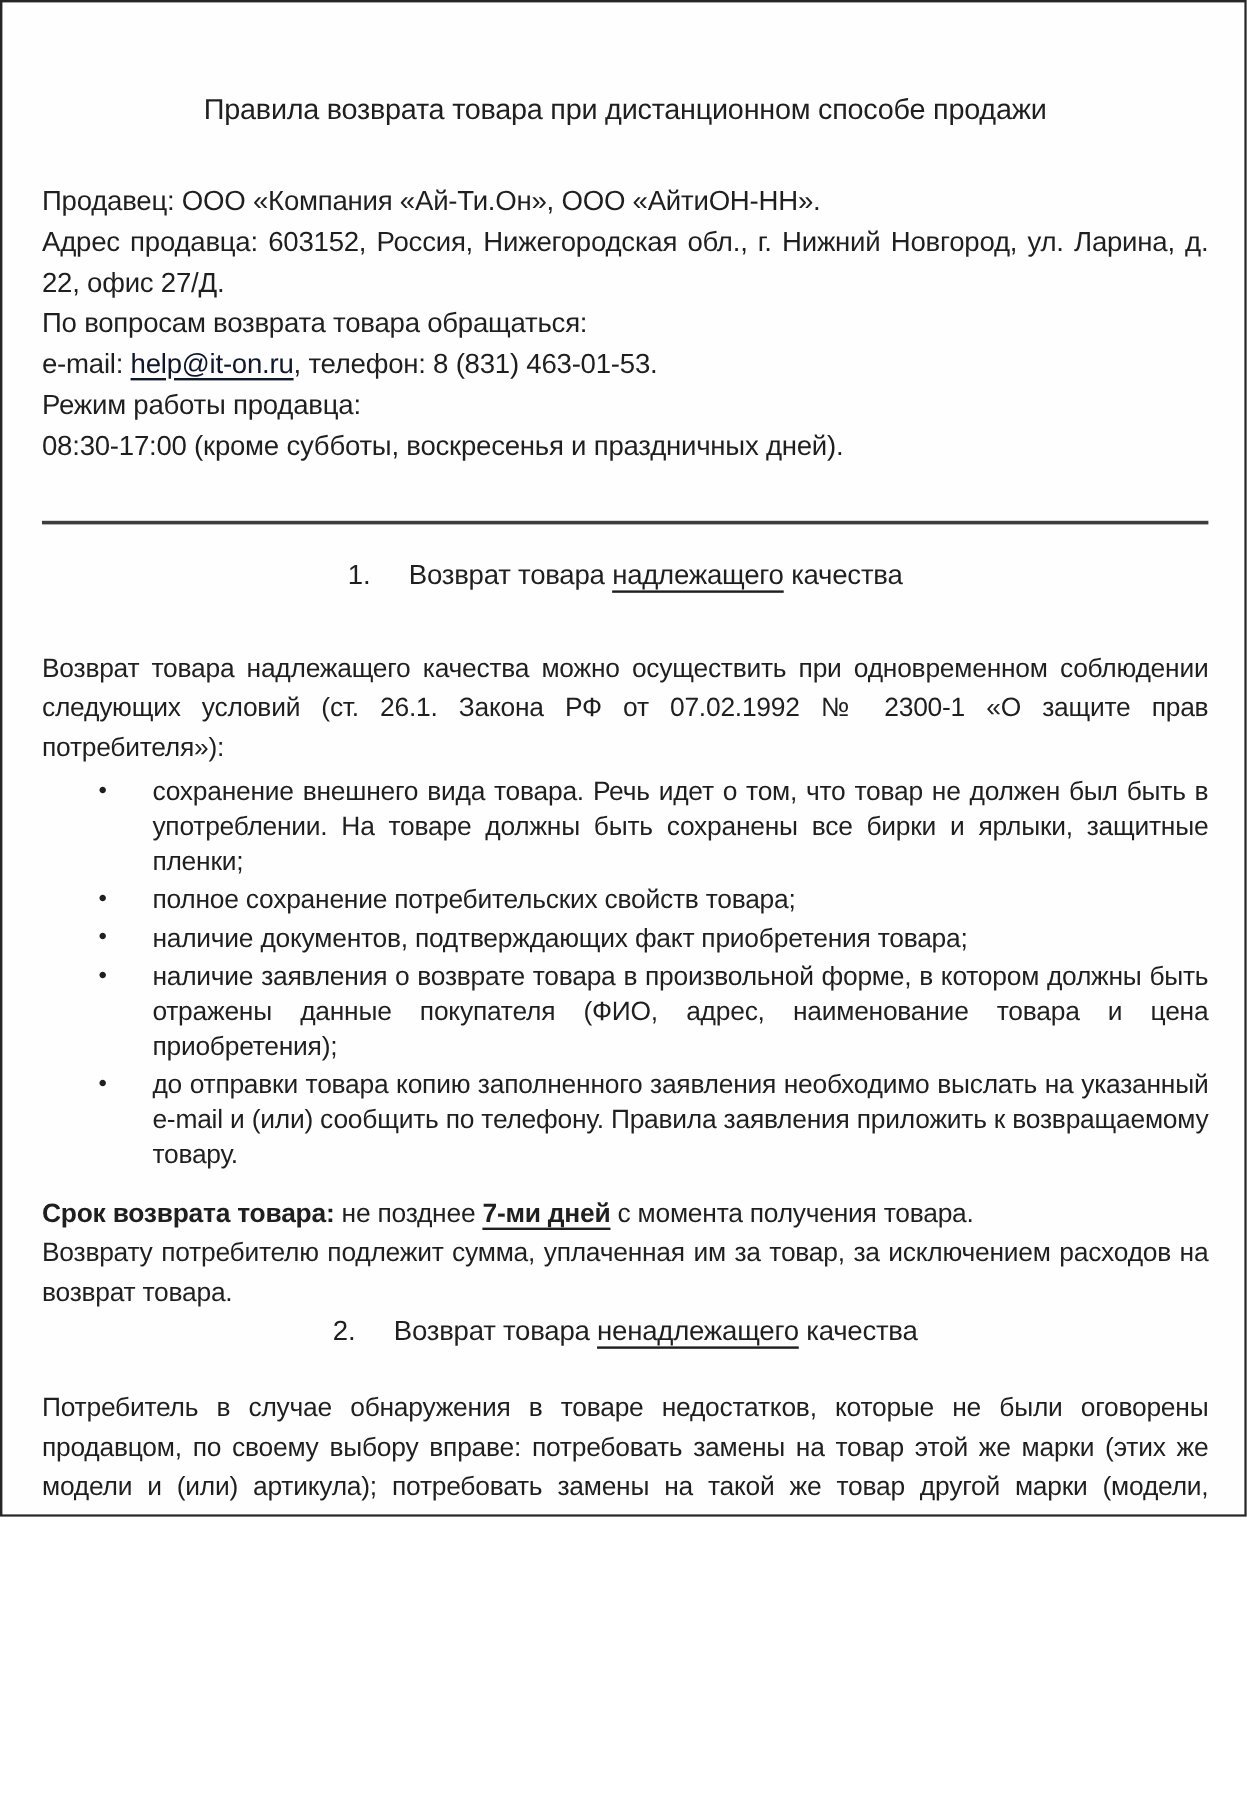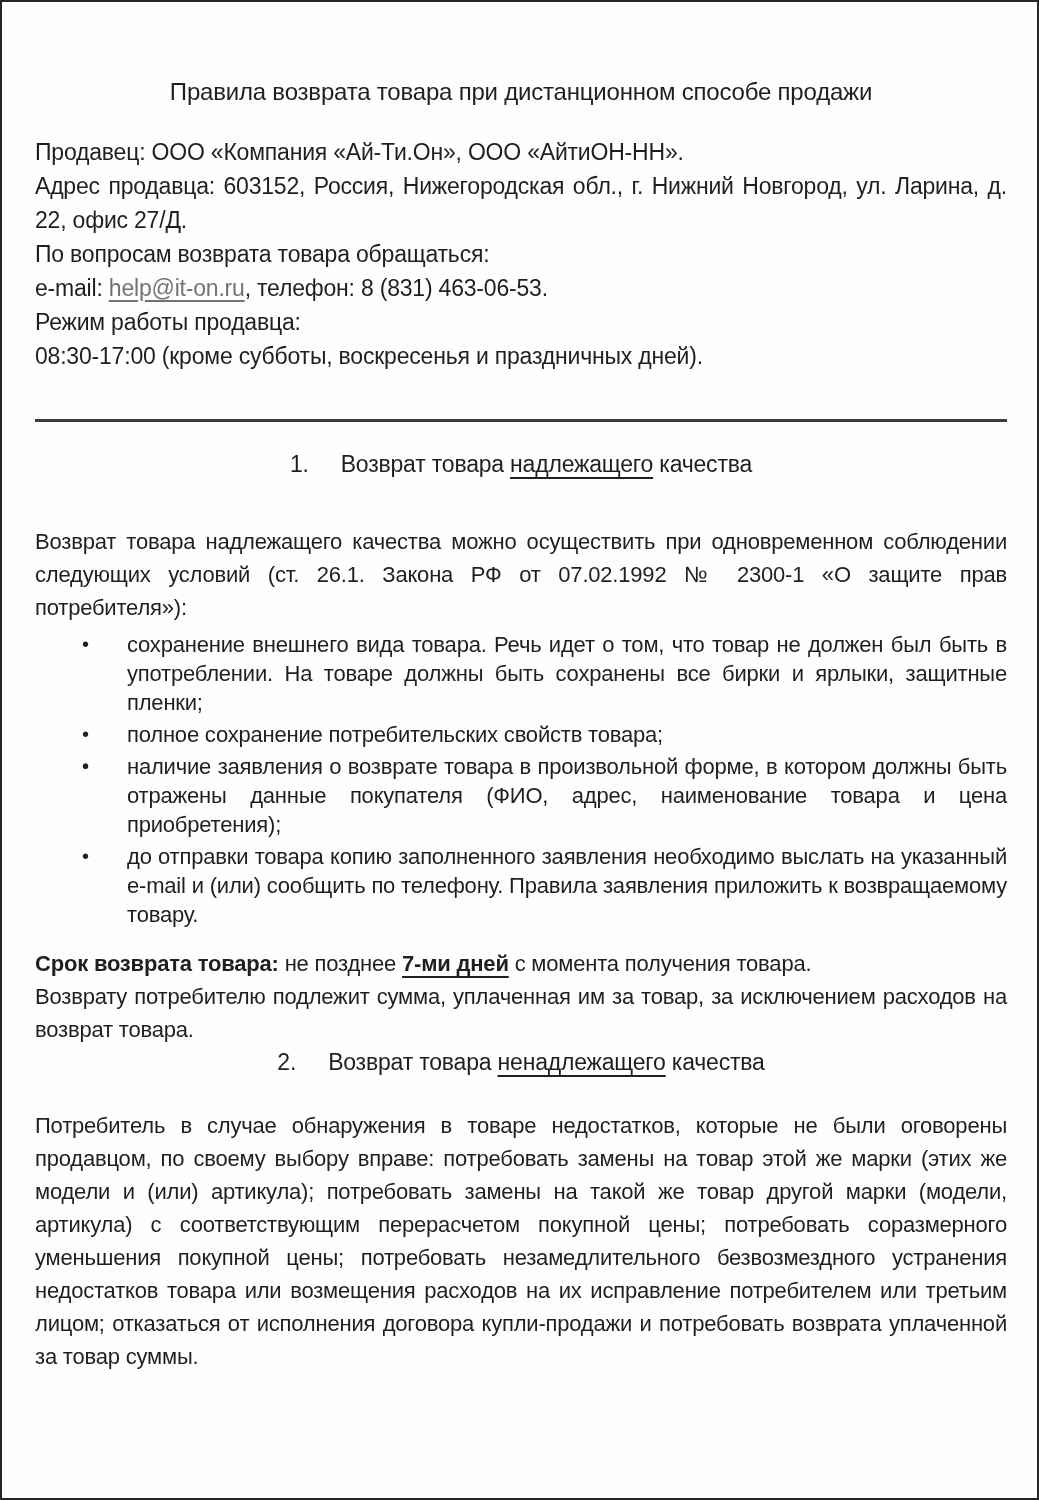--- a/index.html
+++ b/index.html
@@ -3,53 +3,53 @@
 <meta charset="utf-8">
 <style>
   html, body {
     margin: 0;
     padding: 0;
     background: #ffffff;
   }
   .page {
     position: relative;
     width: 1039px;
-    height: 1500px;
+    height: 1264px;
     box-sizing: border-box;
     background: #fefefe;
     border: 2px solid #262626;
     font-family: "Liberation Sans", "DejaVu Sans", sans-serif;
     color: #1f1f1f;
     overflow: hidden;
   }
   .content {
     box-sizing: border-box;
     padding: 73px 30px 0 33px;
     letter-spacing: -0.2px;
   }
   .doc-title {
     text-align: center;
     font-size: 24px;
     line-height: 33px;
     font-weight: 400;
     margin: 0;
   }
   .seller-block {
-    margin-top: 27px;
+    margin-top: 42px;
     font-size: 23px;
     line-height: 34px;
   }
   .seller-block p {
     margin: 0;
   }
   .seller-address {
     text-align: justify;
   }
   .email-link {
-    color: #737373;
+    color: #0f172a;
     text-decoration: underline;
     text-underline-offset: 4px;
   }
   .divider {
     border: none;
     border-top: 3px solid #3d3d3d;
     margin: 46px 0 0 0;
   }
   .section-heading {
     margin: 0;
@@ -109,35 +109,35 @@
 
 <div class="page">
   <div class="content">
 
     <h1 class="doc-title">Правила возврата товара при дистанционном способе продажи</h1>
 
     <div class="seller-block">
       <p>Продавец: ООО «Компания «Ай-Ти.Он»,  ООО «АйтиОН-НН».</p>
       <p class="seller-address">Адрес продавца: 603152, Россия, Нижегородская обл., г. Нижний Новгород, ул. Ларина, д. 22, офис 27/Д.</p>
       <p>По вопросам возврата товара обращаться:</p>
-      <p><span>e-mail: </span><a href="#" class="email-link">help@it-on.ru</a><span>, телефон: 8 (831) 463-06-53.</span></p>
+      <p><span>e-mail: </span><a href="#" class="email-link">help@it-on.ru</a><span>, телефон: 8 (831) 463-01-53.</span></p>
       <p>Режим работы продавца:</p>
       <p>08:30-17:00 (кроме субботы, воскресенья и праздничных дней).</p>
     </div>
 
     <hr class="divider">
 
     <h2 class="section-heading heading-1"><span class="num">1.</span><span>Возврат товара </span><span class="u">надлежащего</span><span> качества</span></h2>
 
     <p class="para intro">Возврат товара надлежащего качества можно осуществить при одновременном соблюдении следующих условий (ст. 26.1. Закона РФ от 07.02.1992 № 2300-1 «О защите прав потребителя»):</p>
 
     <ul class="bullet-list">
       <li><span class="bullet-marker">•</span><span>сохранение внешнего вида товара. Речь идет о том, что товар не должен был быть в употреблении. На товаре должны быть сохранены все бирки и ярлыки, защитные пленки;</span></li>
       <li><span class="bullet-marker">•</span><span>полное сохранение потребительских свойств товара;</span></li>
-      <li><span class="bullet-marker">•</span></li>
+      <li><span class="bullet-marker">•</span><span>наличие документов, подтверждающих факт приобретения товара;</span></li>
       <li><span class="bullet-marker">•</span><span>наличие заявления о возврате товара в произвольной форме, в котором должны быть отражены данные покупателя (ФИО, адрес, наименование товара и цена приобретения);</span></li>
       <li><span class="bullet-marker">•</span><span>до отправки товара копию заполненного заявления необходимо выслать на указанный e-mail и (или) сообщить по телефону.  Правила заявления приложить к возвращаемому товару.</span></li>
     </ul>
 
     <div class="term-block">
       <p><strong>Срок возврата товара:</strong><span> не позднее </span><strong class="u">7-ми дней</strong><span> с момента получения товара.</span></p>
       <p class="refund-text">Возврату потребителю подлежит сумма, уплаченная им за товар, за исключением расходов на возврат товара.</p>
     </div>
 
     <h2 class="section-heading heading-2"><span class="num">2.</span><span>Возврат товара </span><span class="u">ненадлежащего</span><span> качества</span></h2>

